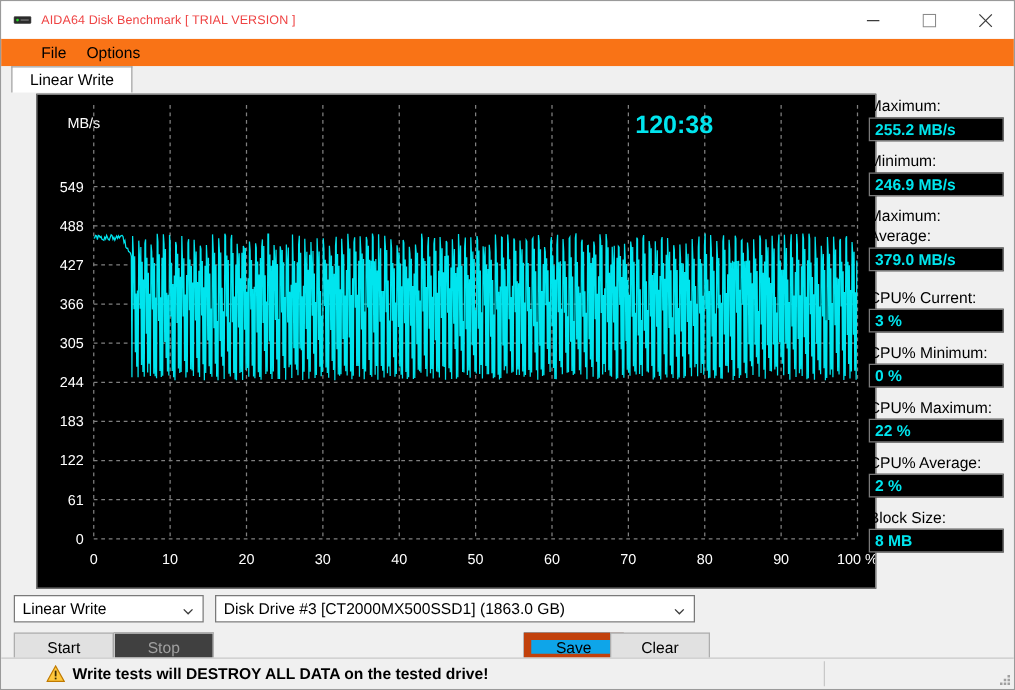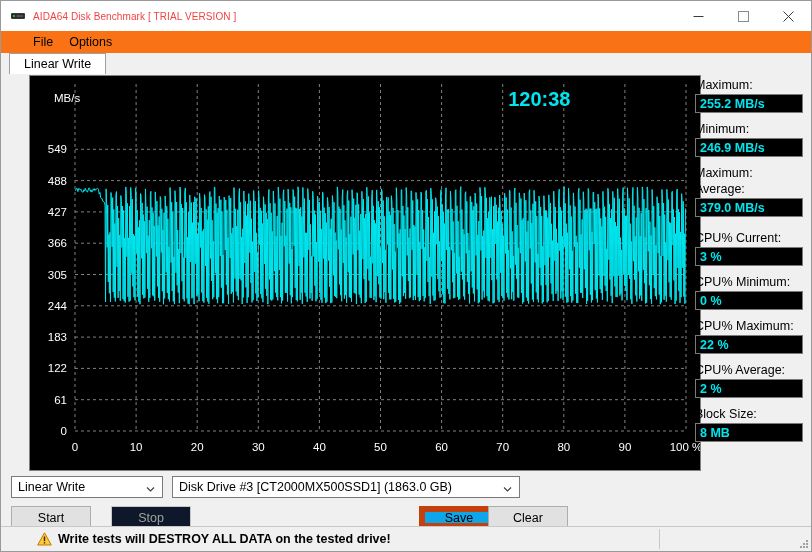--- a/index.html
+++ b/index.html
@@ -175,21 +175,21 @@
     background: #ffffff;
     border: 1px solid #7a7a7a;
     display: flex;
     align-items: center;
     box-sizing: border-box;
     position: relative;
     font-size: 12.5px;
     padding-left: 6px;
   }
   .combo.test { width: 152px; }
-  .combo.drive { width: 348px; margin-left: 9px; }
+  .combo.drive { width: 384px; margin-left: 9px; }
   .chev {
     position: absolute;
     right: 7px;
     top: 50%;
     transform: translateY(-50%);
     width: 9px; height: 9px;
   }
   .row-buttons {
     display: flex;
     align-items: center;
@@ -201,21 +201,21 @@
     background: #e1e1e1;
     border: 1px solid #adadad;
     display: flex;
     align-items: center;
     justify-content: center;
     box-sizing: border-box;
     font-size: 12.5px;
     color: #000;
   }
   .btn.start { width: 80px; }
-  .btn.stop { width: 80px; margin-left: 20px; color: #a0a0a0; background:#0f172a; border-color:#c8c8c8; }
+  .btn.stop { width: 80px; margin-left: 0; color: #a0a0a0; background:#404040; border-color:#c8c8c8; }
   .btn.save { width: 80px; position: absolute; left: 418px; border: 6px solid #c2410c; background:#0ea5e9; }
   .btn.clear { width: 80px; position: absolute; left: 487px; }
 
   
   .warnbar {
     position: absolute;
     left: 0;
     bottom: 0;
     width: 100%;
     height: 25px;

